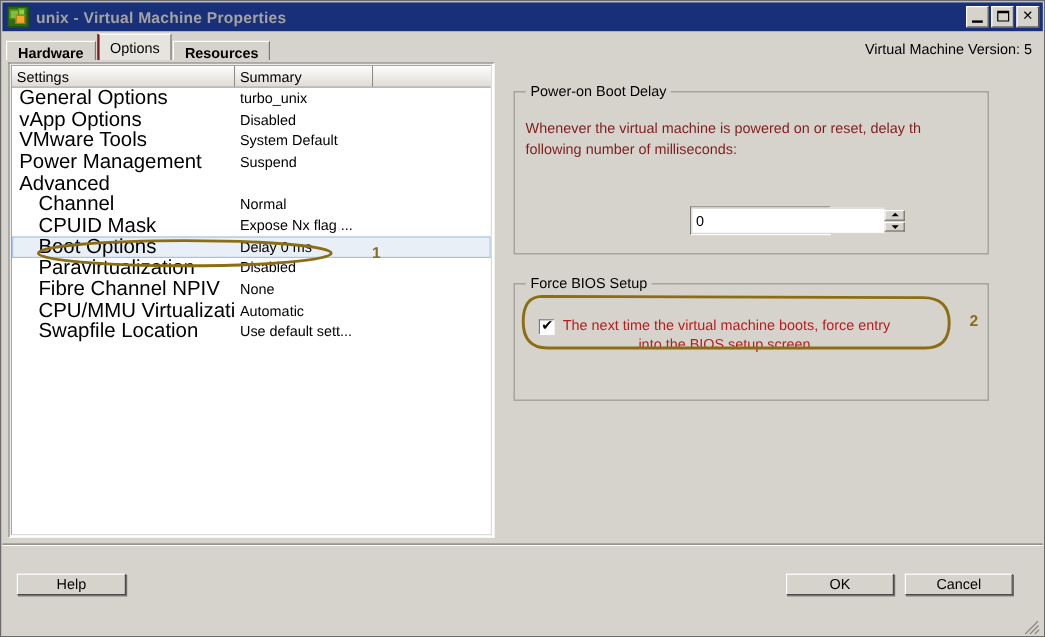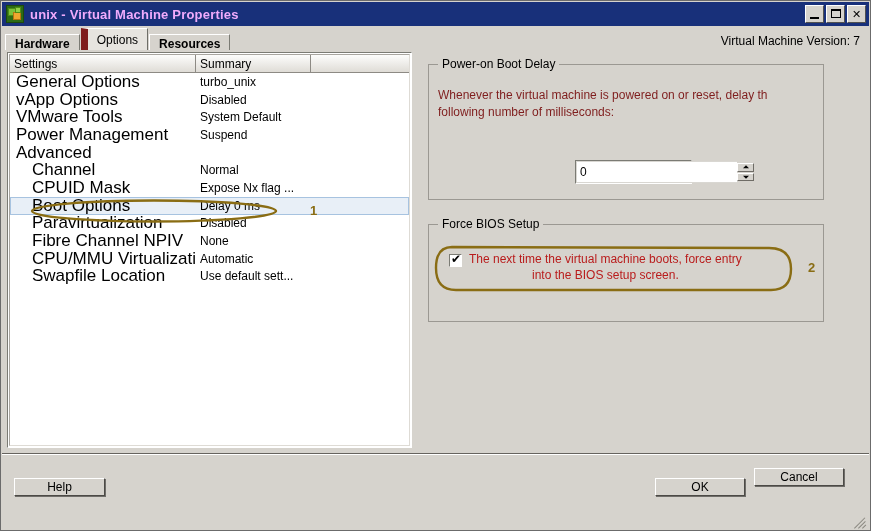--- a/index.html
+++ b/index.html
@@ -60,21 +60,21 @@
     box-sizing: border-box;
   }
   .ti-sq3 {
     position: absolute; left: 9px; top: 2px;
     width: 6px; height: 6px;
     background: #8fd048;
     border: 1px solid #4d8c16;
     box-sizing: border-box;
   }
   .titlebar-text {
-    color: #f0abfc;
+    color: #a3a3a3;
     font-size: 13px;
     font-weight: bold;
     letter-spacing: 0.2px;
     white-space: nowrap;
   }
   .win-buttons {
     position: absolute;
     right: 3px; top: 3px;
     display: flex;
     gap: 2px;
@@ -141,21 +141,21 @@
     position: relative;
     top: 2px;
     font-weight: bold;
   }
   .tab.active {
     height: 22px;
     top: 0px;
     background: #e6e4df;
     z-index: 3;
     border-top: 1px solid #ffffff;
-    border-left: 7px solid #7f1d1d;
+    border-left: 2px solid #7f1d1d;
     border-right: 1px solid #6e6e68;
     font-weight: normal;
   }
   .vm-version {
     position: absolute;
     right: 10px; top: 33px;
     font-size: 12px;
     color: #000;
     white-space: nowrap;
   }
@@ -257,20 +257,21 @@
     left: 414px; top: 2px;
     width: 448px; height: 396px;
     background: #d6d3cd;
     overflow: hidden;
   }
   .groupbox {
     position: absolute;
     border: 1px solid #9b9892;
     border-top-color: #9b9892;
     box-sizing: border-box;
+    margin-top: 12px;
   }
   .groupbox .gb-title {
     position: absolute;
     left: 9px; top: -8px;
     background: #d6d3cd;
     padding: 0 4px;
     font-size: 12px;
     color: #000;
     white-space: nowrap;
   }
@@ -424,21 +425,21 @@
     font-size: 12px;
     color: #000;
     display: flex;
     align-items: center;
     justify-content: center;
     cursor: default;
     box-shadow: 1px 1px 0 0 #6f6d69;
   }
   #btn-help   { left: 12px;  top: 22px; width: 91px; }
   #btn-ok     { left: 653px; top: 22px; width: 90px; }
-  #btn-cancel { left: 752px; top: 12px; width: 90px; }
+  #btn-cancel { left: 752px; top: 22px; width: 90px; }
 
   .grip {
     position: absolute;
     right: 3px; bottom: 2px;
     width: 13px; height: 13px;
   }
   .grip i {
     position: absolute;
     background: #8a8880;
     height: 1px;
@@ -473,21 +474,21 @@
           <span class="gl">✕</span>
         </div>
     </div>
   </div>
 
   <div class="tabstrip">
     <div class="tab">Hardware</div>
     <div class="tab active">Options</div>
     <div class="tab">Resources</div>
   </div>
-  <div class="vm-version">Virtual Machine Version: 7</div>
+  <div class="vm-version">Virtual Machine Version: 5</div>
 
   <div class="content">
 
     <div class="list-outer">
       <div class="list-inner">
         <div class="col-headers">
           <div class="col-h c1">Settings</div>
           <div class="col-h c2">Summary</div>
           <div class="col-h c3"></div>
         </div>

